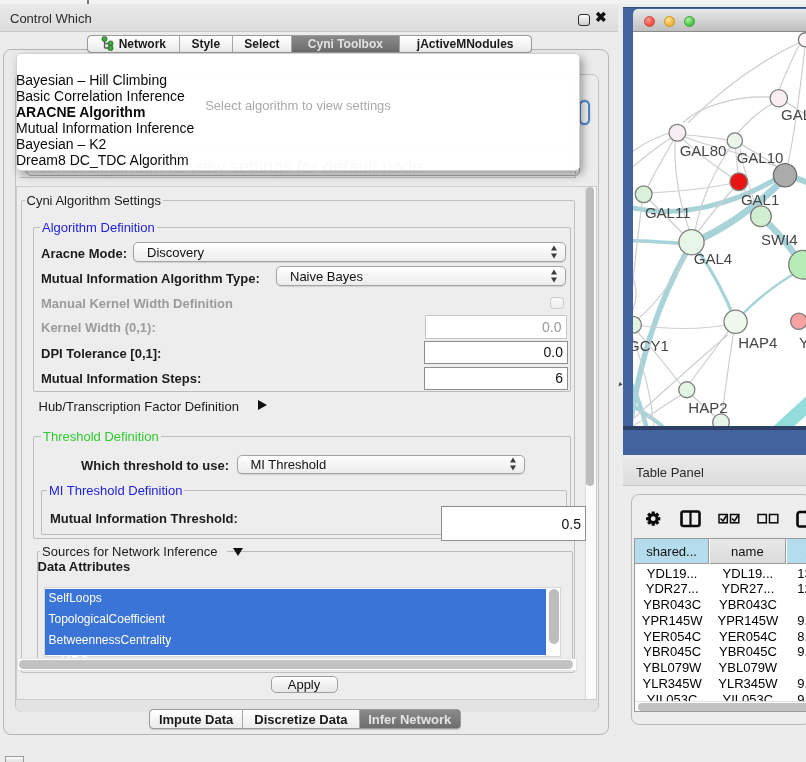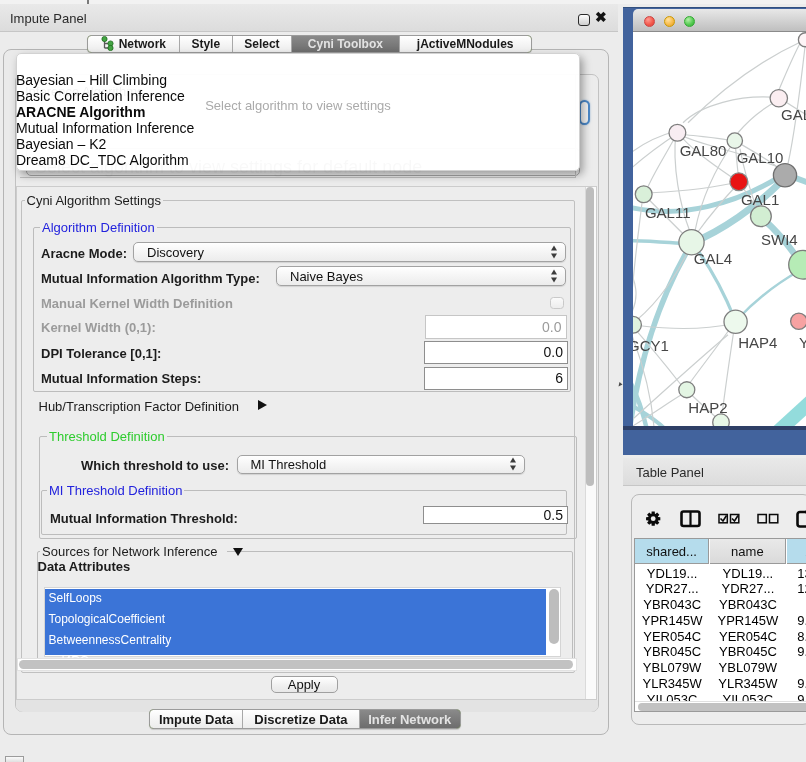--- a/index.html
+++ b/index.html
@@ -25,21 +25,21 @@
 .thumb { position:absolute; background:#bdbdbd; border-radius:5px; }
 </style>
 </head>
 <body>
 
 <div class="abs" style="left:0;top:0;width:623px;height:762px;background:#ececec;"></div>
 <div class="abs" style="left:0;top:0;width:806px;height:4px;background:#f2f2f2;"></div>
 <div class="abs" style="left:87px;top:0;width:2px;height:4px;background:#7a7a7a;"></div>
 
 <div class="abs" style="left:0;top:4px;width:618px;height:28px;background:linear-gradient(#e9e9e9,#dcdcdc);border-bottom:1px solid #c6c6c6;"></div>
-<div class="abs" style="left:10px;top:11px;font-size:13px;color:#2a2a2a;">Impute Panel</div>
+<div class="abs" style="left:10px;top:11px;font-size:13px;color:#2a2a2a;">Control Which</div>
 <div class="abs" style="left:577.5px;top:13.5px;width:12px;height:12px;border:1.8px solid #2a2a2a;border-radius:3px;background:linear-gradient(#fdfdfd,#cfcfcf);"></div>
 <div class="abs" style="left:595px;top:9px;font-size:14px;font-weight:bold;color:#111;">✖</div>
 
 <div class="abs" style="left:3px;top:49px;width:606px;height:686px;background:#eaeaea;border:1px solid #b5b5b5;border-radius:8px;"></div>
 
 <div class="abs" style="left:15px;top:74px;width:584px;height:638px;background:#ececec;border:1px solid #c2c2c2;border-radius:7px;"></div>
 <div class="abs" style="left:16px;top:700px;width:582px;height:11.5px;background:#e3e3e3;border-bottom-left-radius:7px;border-bottom-right-radius:7px;"></div>
 
 <div class="abs" style="left:26px;top:148px;width:554px;height:28px;border:1px solid #a6a6a6;border-radius:5px;background:linear-gradient(#fcfcfc,#ededed);"></div>
 <div class="abs" style="left:20px;top:177px;width:555px;height:1px;background:#c0c0c0;"></div>
@@ -80,34 +80,34 @@
     <span>0.0</span>
   </div>
 <div class="lbl abs" style="left:41px;top:371px;">Mutual Information Steps:</div>
 <div class="tf" style="left:423.5px;top:366.5px;width:144.5px;height:23px;border:1.5px solid #8e8e8e;">
     <span>6</span>
   </div>
 
 <div class="abs" style="left:38.5px;top:398.5px;font-size:13px;color:#1c1c1c;">Hub/Transcription Factor Definition</div>
 <div class="abs" style="left:258px;top:400px;width:0;height:0;border-top:5.5px solid transparent;border-bottom:5.5px solid transparent;border-left:9px solid #111;"></div>
 
-<div class="gbox" style="left:39px;top:435.5px;width:538px;height:103px;">
+<div class="gbox" style="left:33px;top:435.5px;width:538px;height:103px;">
   <div class="gt" style="left:7px;color:#2ecc2e;">Threshold Definition</div>
 </div>
 <div class="lbl abs" style="left:81px;top:458px;">Which threshold to use:</div>
 <div class="combo" style="left:236.5px;top:455px;width:288px;height:18.5px;">
     <span class="ctxt">MI Threshold</span>
     <span class="arrows"></span>
   </div>
 
 <div class="gbox" style="left:41px;top:490px;width:526px;height:44.5px;">
   <div class="gt" style="left:5px;color:#2222dd;">MI Threshold Definition</div>
 </div>
 <div class="lbl abs" style="left:50px;top:511px;">Mutual Information Threshold:</div>
-<div class="tf" style="left:423px;top:506px;width:145px;height:18px;border:1.5px solid #8e8e8e;">
+<div class="tf" style="left:441px;top:506px;width:145px;height:35px;border:1.5px solid #8e8e8e;">
     <span>0.5</span>
   </div>
 
 <div class="gbox" style="left:37px;top:550.5px;width:536px;height:120px;">
   <div class="gt" style="left:2px;color:#1c1c1c;">Sources for Network Inference&nbsp;&nbsp;</div>
 </div>
 <div class="abs" style="left:232.5px;top:548px;width:0;height:0;border-left:5.75px solid transparent;border-right:5.75px solid transparent;border-top:8px solid #111;"></div>
 <div class="lbl abs" style="left:37.5px;top:559px;">Data Attributes</div>
 
 <div class="abs" style="left:44px;top:586.5px;width:517px;height:70.5px;background:#fff;border:1px solid #d5d5d5;"></div>

